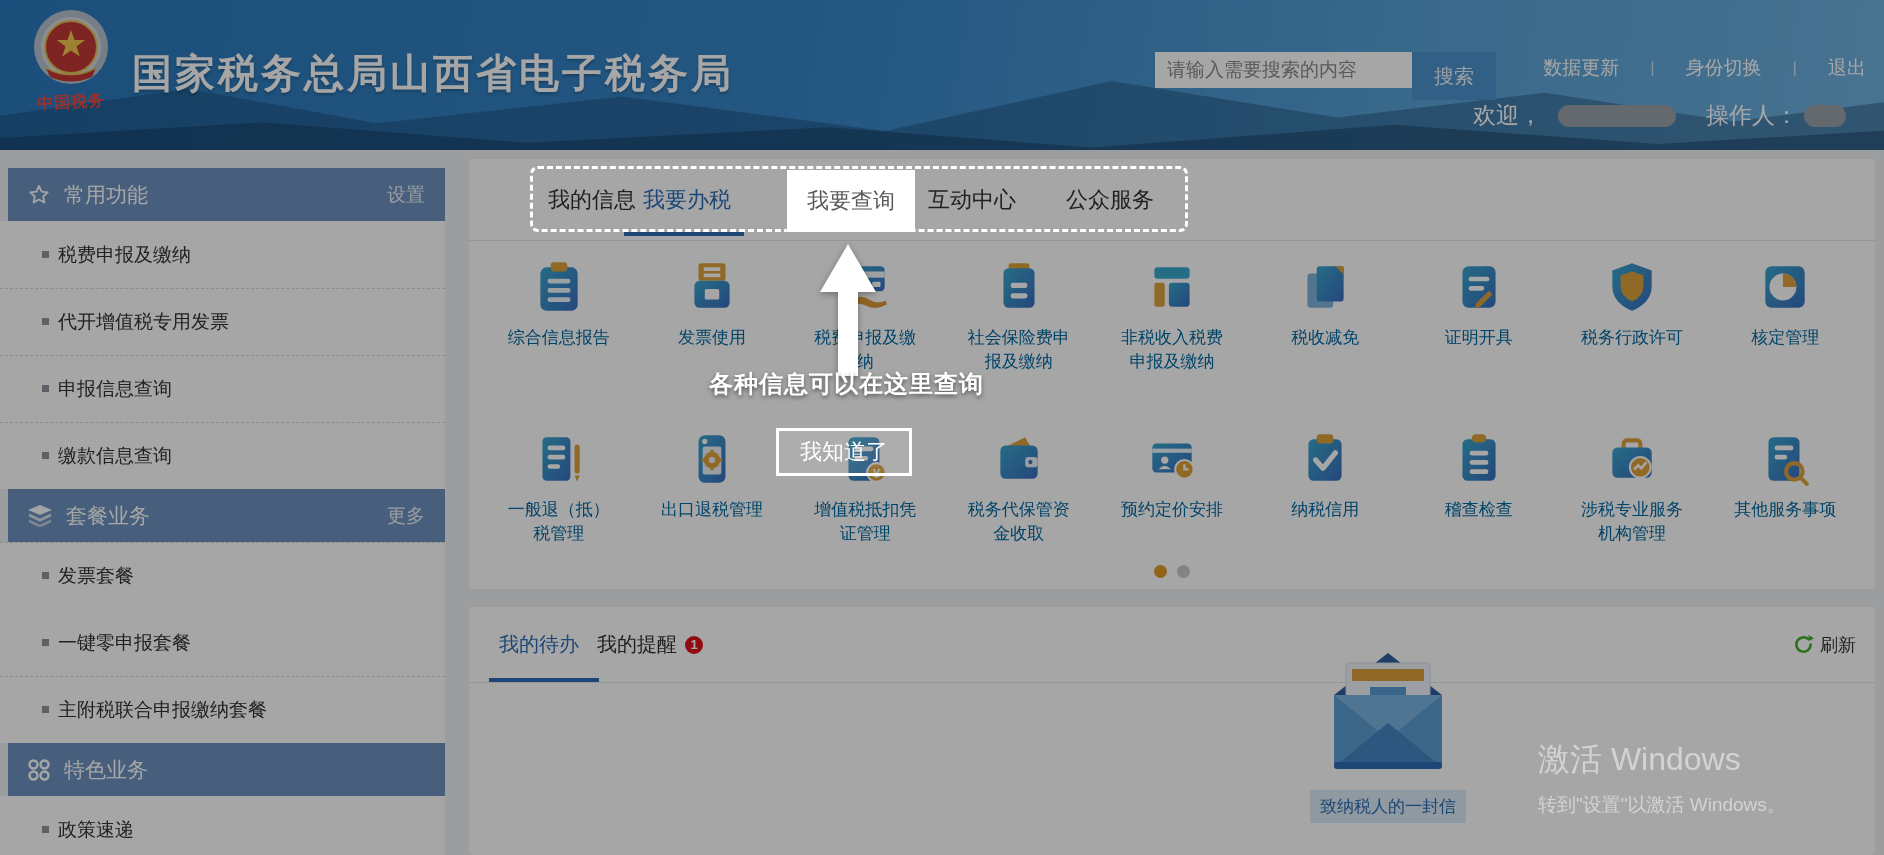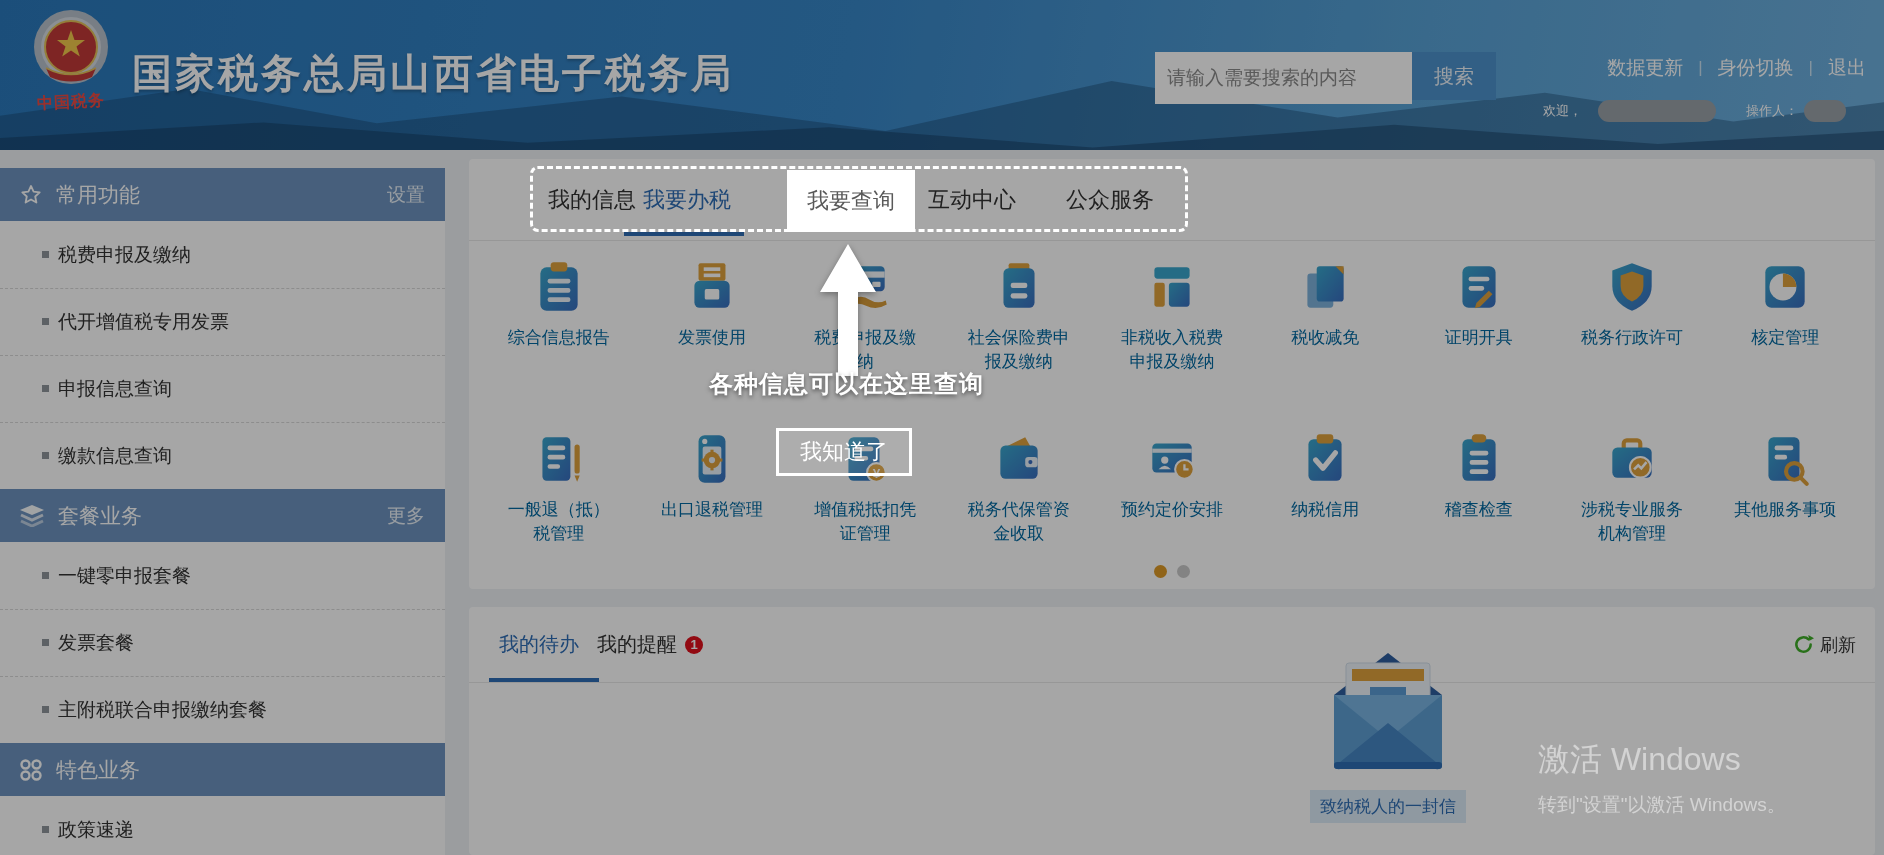--- a/index.html
+++ b/index.html
@@ -14,40 +14,40 @@
     clip-path:polygon(0 100%,0 58%,10% 30%,20% 66%,33% 38%,47% 74%,59% 22%,71% 60%,82% 34%,92% 64%,100% 44%,100% 100%);}
   .mt2{position:absolute;bottom:-6px;left:0;width:100%;height:60px;
     background:rgba(18,50,84,.45);
     clip-path:polygon(0 100%,0 70%,14% 44%,28% 78%,44% 52%,58% 86%,74% 48%,88% 80%,100% 58%,100% 100%);}
   .logo{position:absolute;left:31px;top:8px;width:80px;text-align:center;}
   .logo-caption{margin-top:2px;font-size:16px;font-weight:bold;color:#ef4b43;
     transform:rotate(-3deg);letter-spacing:1px;font-family:"Liberation Serif",serif;}
   .site-title{position:absolute;left:132px;top:30px;font-size:40px;font-weight:bold;color:#fff;
     letter-spacing:3px;text-shadow:0 2px 3px rgba(0,0,0,.25);white-space:nowrap;margin-top:16px;}
   .search-box{position:absolute;left:1155px;top:52px;display:flex;}
-  .search-box input{width:257px;height:52px;box-sizing:border-box;border:none;outline:none;
+  .search-box input{width:257px;height:36px;box-sizing:border-box;border:none;outline:none;
     padding:0 12px;font-size:19px;color:#555;background:#fff;font-family:inherit;}
   .search-box input::placeholder{color:#8a8a8a;}
   .search-btn{width:84px;height:48px;border:none;background:#4e93cd;color:#eef4fa;
     font-size:20px;cursor:pointer;font-family:inherit;}
   .header-links{position:absolute;top:55px;right:18px;display:flex;align-items:center;gap:15px;
     color:#fff;font-size:19px;}
   .header-links .sep{color:rgba(255,255,255,.65);font-size:17px;}
-  .header-links span{cursor:pointer;}
+  .header-links span{cursor:pointer;margin-left:16px;}
   .welcome-row{position:absolute;top:100px;right:38px;display:flex;align-items:center;
-    color:#fff;font-size:13px;white-space:nowrap;}
+    color:#fff;font-size:23px;white-space:nowrap;}
   .pill{height:22px;border-radius:11px;background:#9aa1a8;display:inline-block;}
   .pill-long{width:118px;margin-left:16px;}
   .pill-short{width:42px;margin-left:6px;}
   .op-label{margin-left:30px;}
 
   
   .sidebar{position:absolute;left:0;top:150px;width:445px;bottom:0;padding-top:18px;}
   .sec-head{height:53px;background:#6d93bf;color:#fff;display:flex;align-items:center;
-    padding:0 20px;font-size:21px;cursor:pointer;}
+    padding:0 20px;font-size:21px;cursor:pointer;margin-left:8px;}
   .sec-head .sicon{margin-right:14px;display:flex;align-items:center;}
   .sec-head .action{margin-left:auto;font-size:19px;color:#e9f0f7;cursor:pointer;}
   .side-item{height:67px;background:#fff;display:flex;align-items:center;padding-left:58px;
     font-size:19px;color:#333;position:relative;box-sizing:border-box;cursor:pointer;}
   .side-item::before{content:"";position:absolute;left:42px;top:50%;margin-top:-4px;
     width:7px;height:7px;background:#8f969c;}
   .side-item.sepline{border-top:1px dashed #d9d9d9;}
 
   
   .card{position:absolute;background:#fff;border-radius:4px;}
@@ -166,22 +166,22 @@
     <span class="sicon">
       <svg width="24" height="22" viewBox="0 0 24 22">
           <path d="M12 0 L24 5 12 10 0 5 Z" fill="#fff" opacity=".95"></path>
           <path d="M1 10 L12 15 23 10" stroke="#fff" stroke-width="3" fill="none" opacity=".75"></path>
           <path d="M1 16 L12 21 23 16" stroke="#fff" stroke-width="3" fill="none" opacity=".55"></path>
         </svg>
     </span>
     <span>套餐业务</span>
     <span class="action">更多</span>
   </div>
+  <div class="side-item sepline">发票套餐</div>
   <div class="side-item">一键零申报套餐</div>
-  <div class="side-item sepline">发票套餐</div>
   <div class="side-item sepline">主附税联合申报缴纳套餐</div>
 
   <div class="sec-head">
     <span class="sicon">
       <svg width="22" height="22" viewBox="0 0 22 22">
           <circle cx="5.5" cy="5.5" r="4" fill="none" stroke="#fff" stroke-width="2.4"></circle>
           <circle cx="16.5" cy="5.5" r="4" fill="none" stroke="#fff" stroke-width="2.4"></circle>
           <circle cx="5.5" cy="16.5" r="4" fill="none" stroke="#fff" stroke-width="2.4"></circle>
           <circle cx="16.5" cy="16.5" r="4" fill="none" stroke="#fff" stroke-width="2.4"></circle>
         </svg>

